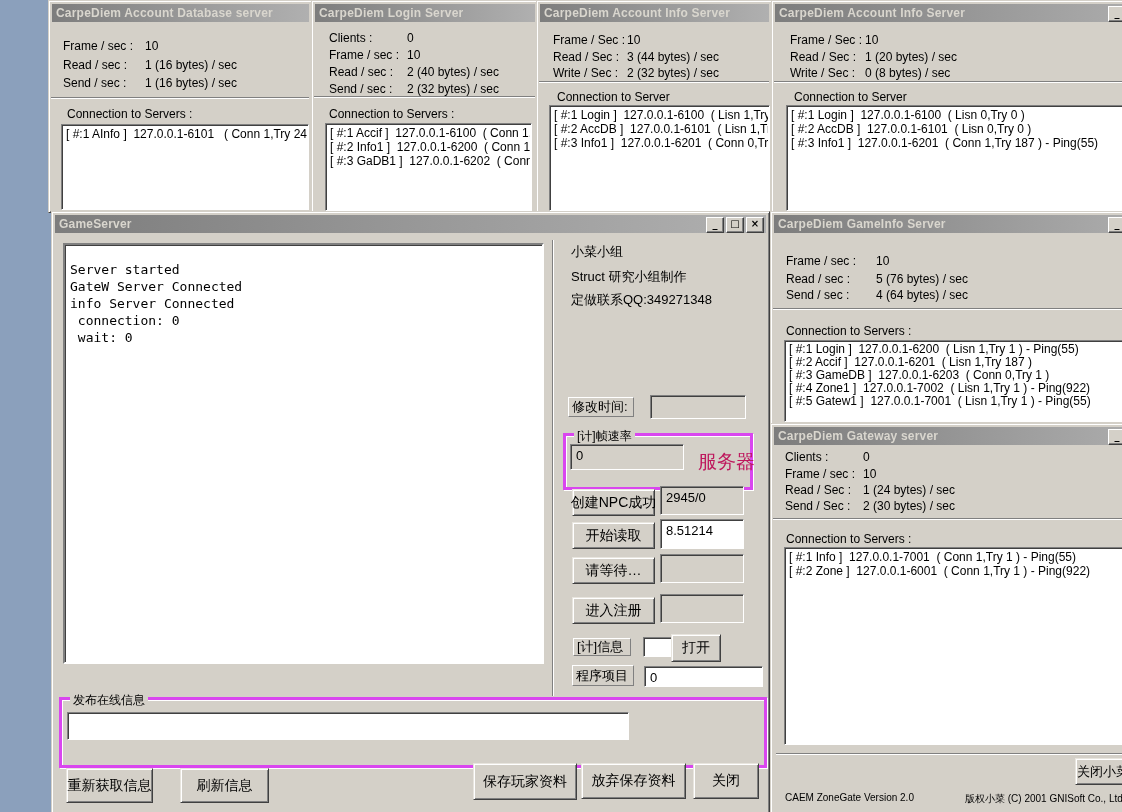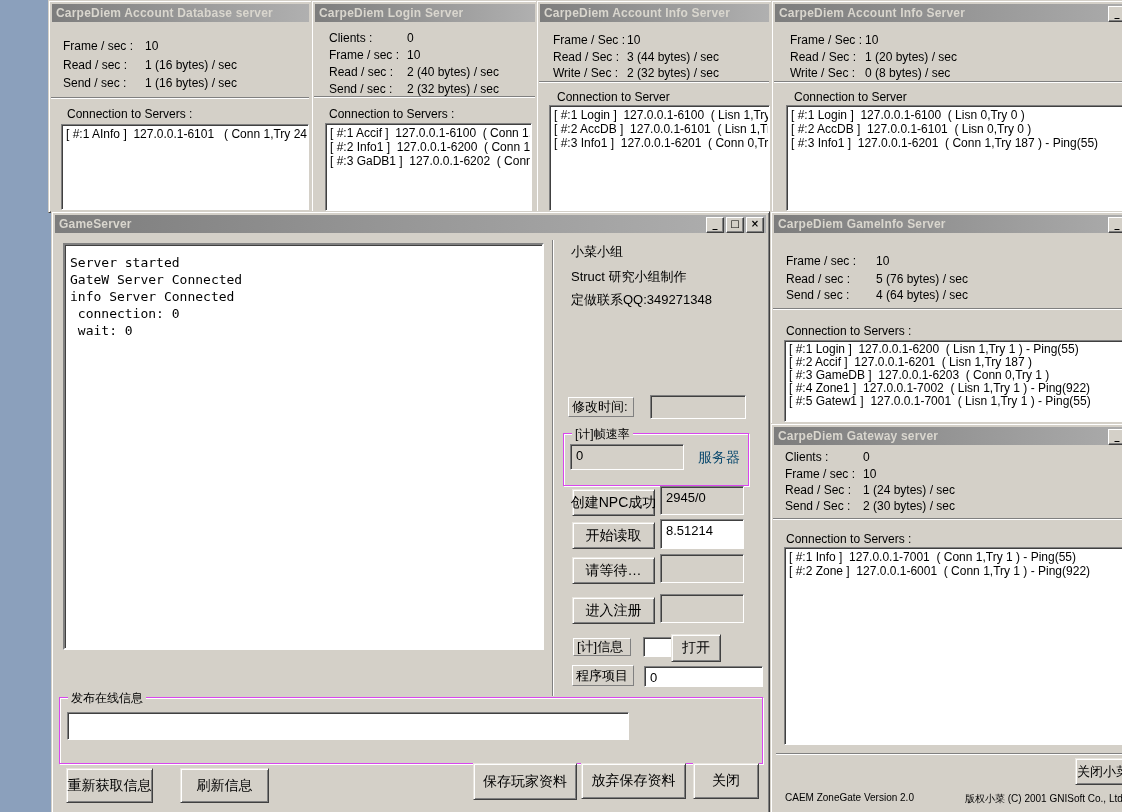--- a/index.html
+++ b/index.html
@@ -40,21 +40,21 @@
     position:absolute; background:#ffffff; overflow:hidden; padding:2px 1px;
     border:1px solid; border-color:#808080 #ffffff #ffffff #808080;
     box-shadow: inset 1px 1px 0 #404040;
   }
   .conn-line { font-size:12px; line-height:14px; white-space:pre; padding-left:3px; color:#000; overflow:hidden; }
   .logbox {
     position:absolute; background:#ffffff; overflow:hidden;
     border:2px solid; border-color:#808080 #ffffff #ffffff #808080;
     box-shadow: inset 1px 1px 0 #404040;
     font-family:"DejaVu Sans Mono", monospace;
-    font-size:13px; line-height:17px; white-space:pre; padding:9px 5px; color:#000;
+    font-size:13px; line-height:17px; white-space:pre; padding:16px 5px; color:#000;
   }
   .btn3d {
     position:absolute; background:#d4d0c8; cursor:default;
     border:1px solid; border-color:#e8e5de #404040 #404040 #e8e5de;
     box-shadow: inset 1px 1px 0 #ffffff, inset -1px -1px 0 #808080;
     display:flex; align-items:center; justify-content:center;
     font-size:14px; color:#000; white-space:nowrap;
   }
   .flat-label {
     position:absolute; background:#d4d0c8;
@@ -63,24 +63,24 @@
     font-size:13px; color:#000; white-space:nowrap;
   }
   .field {
     position:absolute; overflow:hidden; white-space:nowrap;
     border:1px solid; border-color:#808080 #ffffff #ffffff #808080;
     box-shadow: inset 1px 1px 0 #404040;
     font-size:13px; color:#000; padding:3px 5px;
   }
   .field.gray { background:#d4d0c8; }
   .field.white { background:#ffffff; }
-  .groupbox { position:absolute; border:1px solid #d946ef; box-shadow: 1px 1px 0 #ffffff, inset 1px 1px 0 #ffffff; }
+  .groupbox { position:absolute; border:3px solid #d946ef; box-shadow: 1px 1px 0 #ffffff, inset 1px 1px 0 #ffffff; }
   .gb-legend { position:absolute; top:-8px; left:8px; font-size:12px; background:#d4d0c8; padding:0 3px; white-space:nowrap; color:#000; }
   .credit { position:absolute; font-size:13px; color:#000; white-space:nowrap; }
-  .plain-label { position:absolute; font-size:14px; color:#0c4a6e; white-space:nowrap;text-align:right; }
+  .plain-label { position:absolute; font-size:19px; color:#be185d; white-space:nowrap;text-align:right; }
   .footer-text { position:absolute; font-size:10px; color:#000; white-space:nowrap; }
   input.text-input {
     position:absolute; background:#ffffff; outline:none;
     border:1px solid; border-color:#808080 #ffffff #ffffff #808080;
     box-shadow: inset 1px 1px 0 #404040;
     font-size:13px; font-family:"Liberation Sans", sans-serif; padding:0 4px; color:#000;
   }
 </style>
 </head>
 <body>

